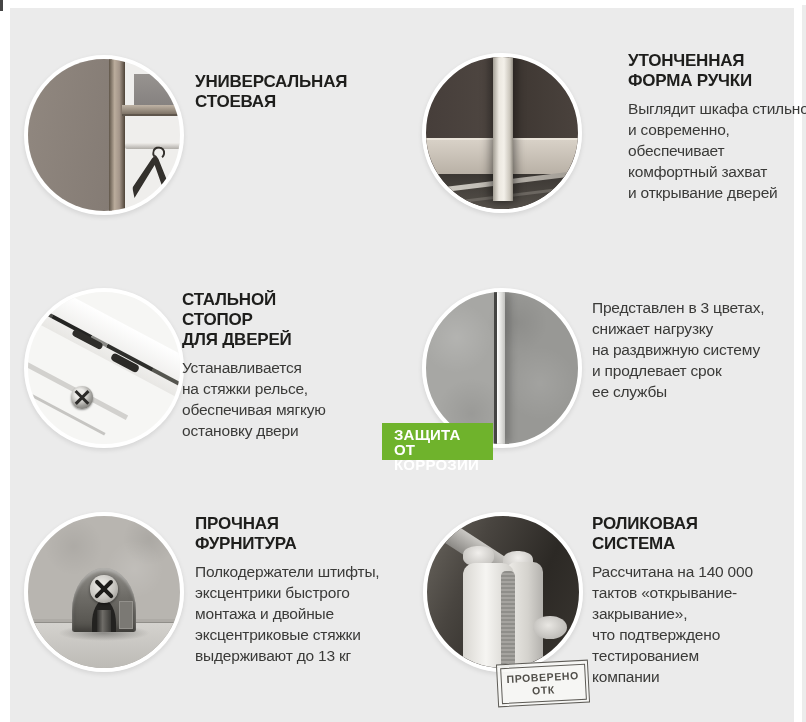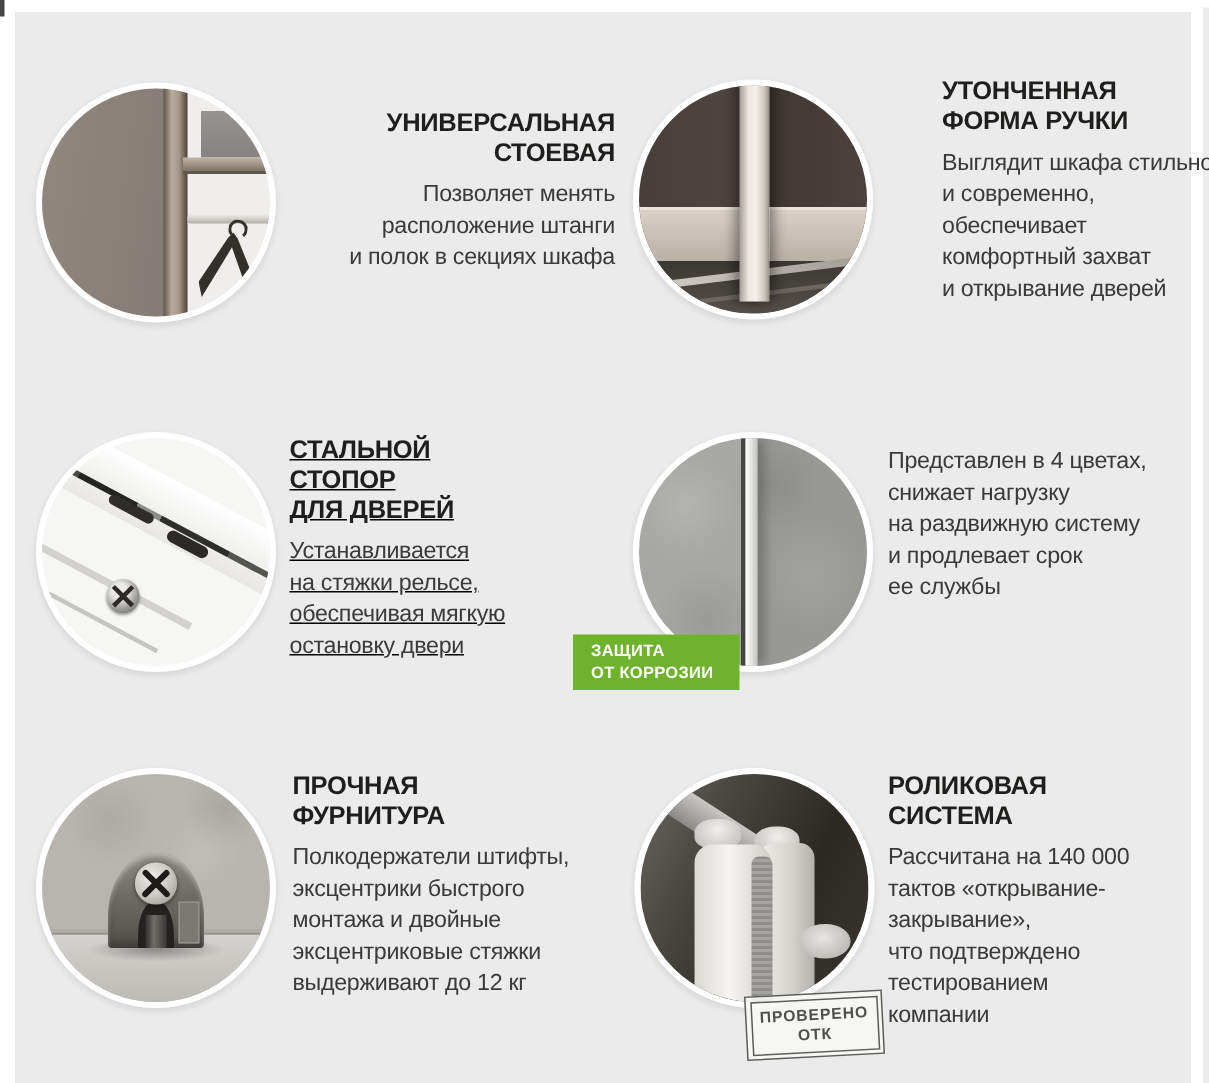--- a/index.html
+++ b/index.html
@@ -12,22 +12,22 @@
   
   .photo{position:absolute;width:152px;height:152px;border-radius:50%;border:4px solid #fff;
          overflow:hidden;box-shadow:0 2px 5px rgba(0,0,0,0.10);margin:0;background:#ddd;}
   .photo *{position:absolute;}
   .p1{left:24px;top:55px;} .p2{left:422px;top:53px;}
   .p3{left:24px;top:288px;} .p4{left:422px;top:288px;}
   .p5{left:24px;top:512px;} .p6{left:423px;top:512px;}
 
   
   .ftext{position:absolute;width:215px;}
-  .t1{left:195px;top:72px;text-align:right;} .t2{left:628px;top:51px;}
-  .t3{left:193px;top:290px;text-decoration:underline;} .t4{left:592px;top:290px;}
+  .t1{left:195px;top:72px;} .t2{left:628px;top:51px;}
+  .t3{left:182px;top:290px;} .t4{left:592px;top:290px;}
   .t5{left:195px;top:514px;} .t6{left:592px;top:514px;}
   .ftitle{margin:0;font-size:17px;line-height:20px;font-weight:700;color:#1e1e1c;
           white-space:pre-line;letter-spacing:-0.2px;text-transform:uppercase;}
   .fdesc{margin:7px 0 0;font-size:15.5px;line-height:21px;color:#3a3a38;white-space:pre-line;letter-spacing:-0.2px;}
 
   
   .img1{background:#efeeec;}
   .w-wall{left:-2%;top:-2%;width:57%;height:104%;background:linear-gradient(98deg,#918880,#847b74);}
   .w-post{left:53%;top:-2%;width:11%;height:104%;background:linear-gradient(90deg,#5f5549 0%,#baac9c 35%,#a4968a 65%,#4e4337 100%);}
   .w-box{left:70%;top:10%;width:32%;height:20%;background:linear-gradient(#979390,#868280);}
@@ -106,21 +106,21 @@
              background:linear-gradient(90deg,#efede9,#d4d2cd 60%,#b3b1ad);}
   .r-cylfront{left:24%;top:31%;width:33%;height:72%;border-radius:12px 12px 0 0;
               background:linear-gradient(90deg,#d9d7d2,#f6f5f2 45%,#cfcdc8);}
   .r-fuzz{left:49%;top:36%;width:9%;height:66%;border-radius:5px;
           background:repeating-linear-gradient(180deg,#8f8e8a 0 2px,#a5a39f 2px 4px);}
   .r-capC{left:70%;top:66%;width:22%;height:15%;border-radius:50%;
           background:radial-gradient(ellipse at 45% 40%,#e9e7e3,#bfbdb9 70%,#9f9d99);}
 
   
   .badge-green{position:absolute;left:382px;top:423px;width:111px;height:37px;background:#6fb32c;
-               color:#ffffff;font-size:11px;line-height:15px;font-weight:700;padding:4px 0 0 12px;
+               color:#ffffff;font-size:15px;line-height:15px;font-weight:700;padding:4px 0 0 12px;
                box-sizing:border-box;white-space:pre-line;z-index:6;letter-spacing:0.2px;text-transform:uppercase;}
 
   
   .stamp{position:absolute;left:497px;top:662px;width:92px;transform:rotate(-3deg);
          background:rgba(247,247,245,0.88);border:1.5px solid #5d5b56;padding:2.5px;z-index:6;box-sizing:border-box;}
   .stamp-inner{border:1px solid #5d5b56;font-size:10.5px;line-height:13px;font-weight:700;color:#514f4a;
                text-align:center;padding:4px 2px;white-space:pre-line;letter-spacing:0.6px;}
 </style>
 </head>
 <body>
@@ -137,23 +137,20 @@
     <div class="w-shelf"></div>
     <div class="w-rail"></div>
     <div class="w-hanger">
       <div class="w-hook"></div>
       <div class="w-hbody"></div>
     </div>
   </figure>
   <div class="ftext t1">
     <h3 class="ftitle">УНИВЕРСАЛЬНАЯ
 СТОЕВАЯ</h3>
-    <p class="fdesc">Позволяет менять
-расположение штанги
-и полок в секциях шкафа</p>
   </div>
 
   <figure class="photo img2 p2">
     <div class="h-skirt"></div>
     <div class="h-floor"></div>
     <div class="h-streak"></div>
     <div class="h-streak2"></div>
     <div class="h-handle"></div>
   </figure>
   <div class="ftext t2">
@@ -186,21 +183,21 @@
 на стяжки рельсе,
 обеспечивая мягкую
 остановку двери</p>
   </div>
 
   <figure class="photo img4 p4">
     <div class="p-dark"></div>
     <div class="p-bar"></div>
   </figure>
   <div class="ftext t4">
-    <p class="fdesc">Представлен в 4 цветах,
+    <p class="fdesc">Представлен в 3 цветах,
 снижает нагрузку
 на раздвижную систему
 и продлевает срок
 ее службы</p>
   </div>
 
   <figure class="photo img5 p5">
     <div class="hw-floor"></div>
     <div class="hw-shadow"></div>
     <div class="hw-bracket"></div>
@@ -212,21 +209,21 @@
       <div class="hw-x2"></div>
     </div>
   </figure>
   <div class="ftext t5">
     <h3 class="ftitle">ПРОЧНАЯ
 ФУРНИТУРА</h3>
     <p class="fdesc">Полкодержатели штифты,
 эксцентрики быстрого
 монтажа  и двойные
 эксцентриковые стяжки
-выдерживают до 12 кг</p>
+выдерживают до 13 кг</p>
   </div>
 
   <figure class="photo img6 p6">
     <div class="r-bar"></div>
     <div class="r-capA"></div>
     <div class="r-capB"></div>
     <div class="r-cylback"></div>
     <div class="r-cylfront"></div>
     <div class="r-fuzz"></div>
     <div class="r-capC"></div>

